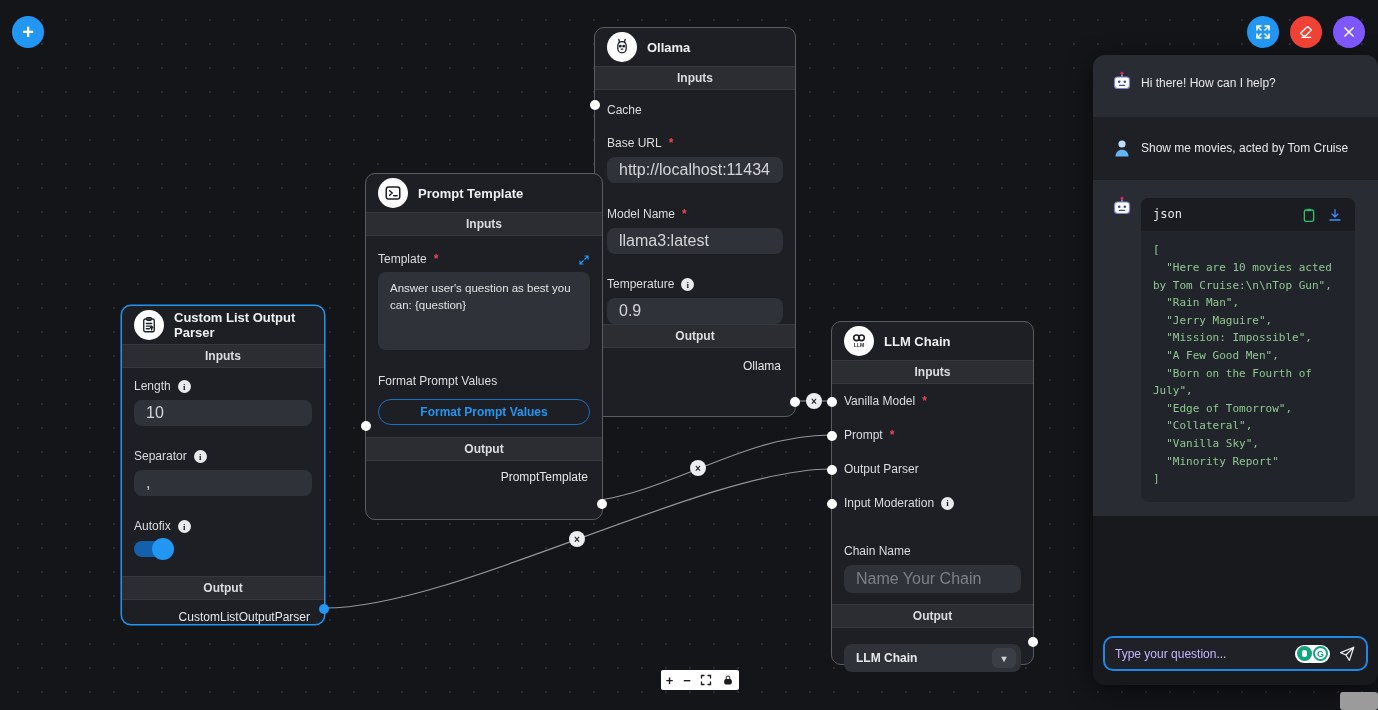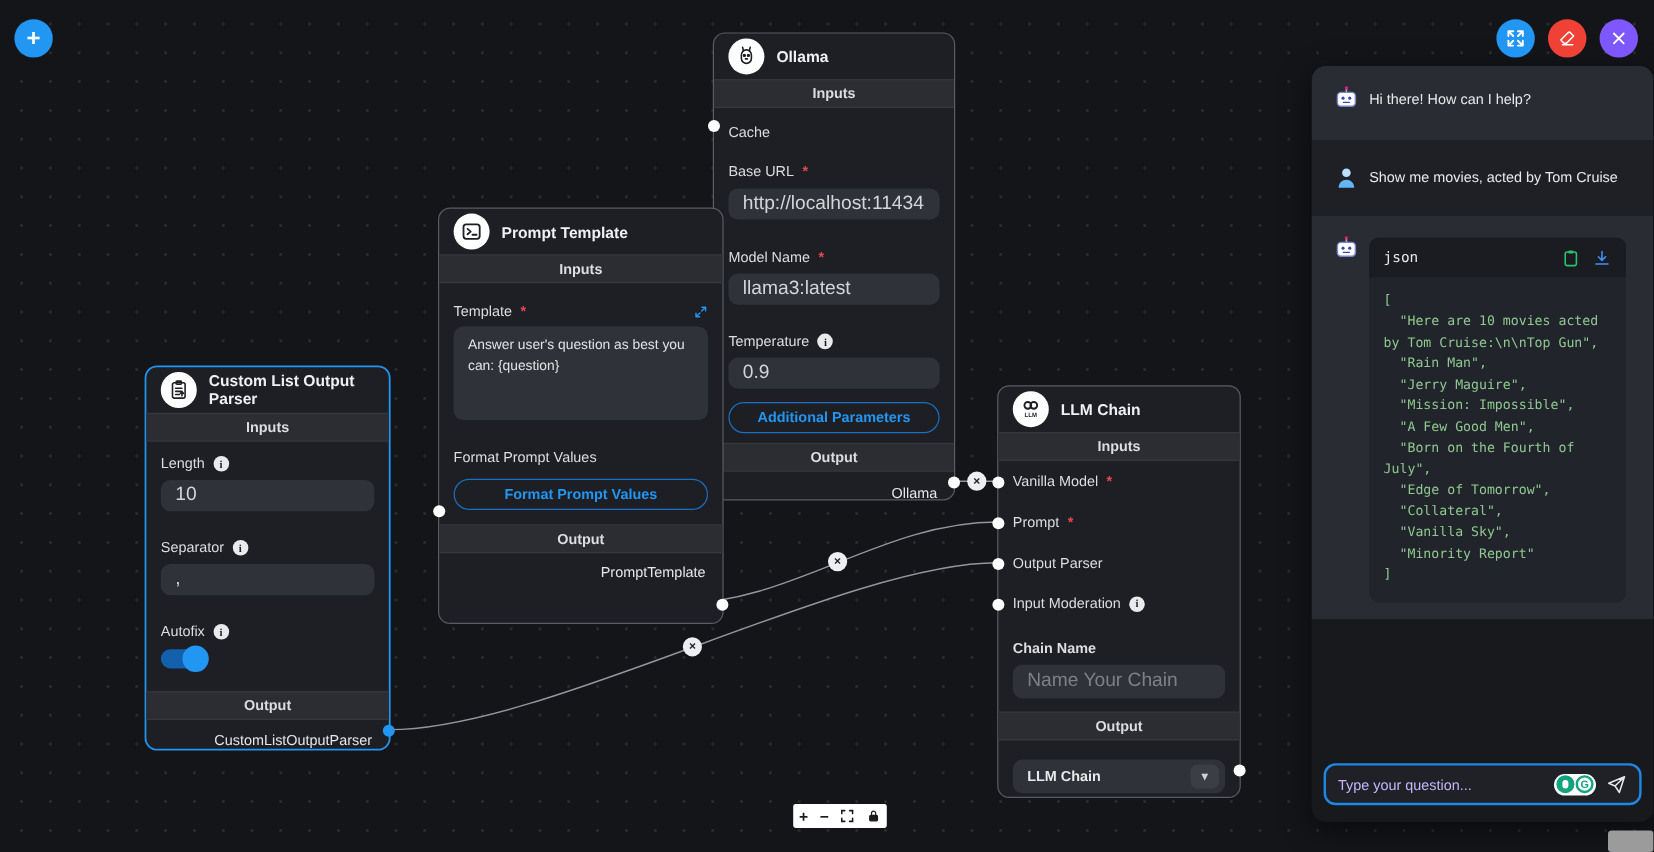--- a/index.html
+++ b/index.html
@@ -189,23 +189,20 @@
       <div class="f-label" style="margin-top:22px;">
         <span>Model Name</span>
           <span class="req">*</span>
       </div>
       <div class="field">llama3:latest</div>
       <div class="f-label" style="margin-top:21px;">
         <span>Temperature</span>
         <span class="info-dot">i</span>
       </div>
       <div class="field">0.9</div>
-      <div class="btn-outline" style="margin-top:11px; margin-bottom:8px;">
-        <span>Additional Parameters</span>
-      </div>
     </div>
     <div class="section-bar">Output</div>
     <div class="output-row" style="height:36px;">
       <span>Ollama</span>
     </div>
   </div>
 
   <div class="node" style="left:365px; top:173px; width:238px; height:347px;">
     <div class="port left" style="top:247px;"></div>
     <div class="port right" style="top:325px;"></div>
@@ -309,21 +306,21 @@
         <span>Prompt</span>
           <span class="req">*</span>
       </div>
       <div class="in-row">
         <span>Output Parser</span>
       </div>
       <div class="in-row">
         <span>Input Moderation</span>
         <span class="info-dot">i</span>
       </div>
-      <div class="f-label" style="margin-top:11px;font-weight:bold;">
+      <div class="f-label" style="margin-top:22px;">
         <span>Chain Name</span>
       </div>
       <div class="field placeholder" style="height:28px; line-height:28px; margin-bottom:11px;">Name Your Chain</div>
     </div>
     <div class="section-bar">Output</div>
     <div class="node-body">
       <div class="select" style="margin-top:16px;">
         <span>LLM Chain</span>
         <span class="chev">▾</span>
       </div>

